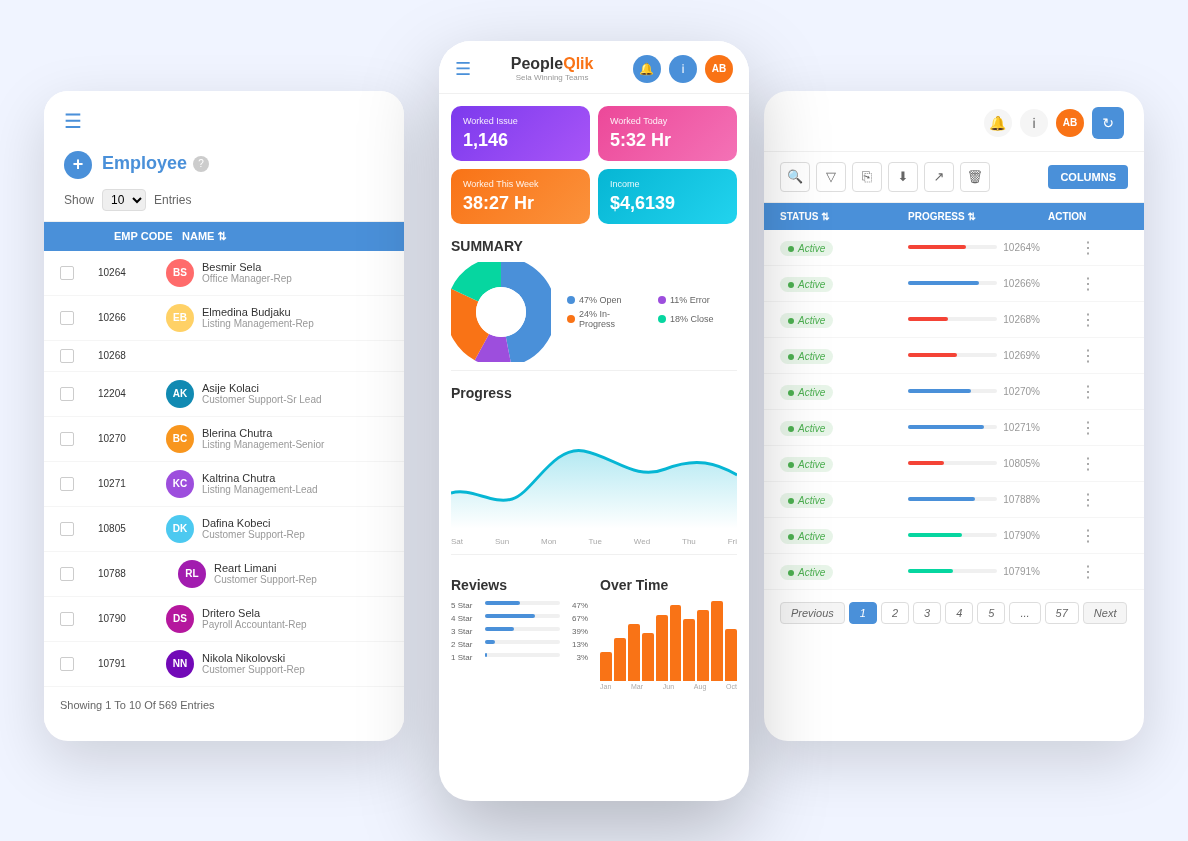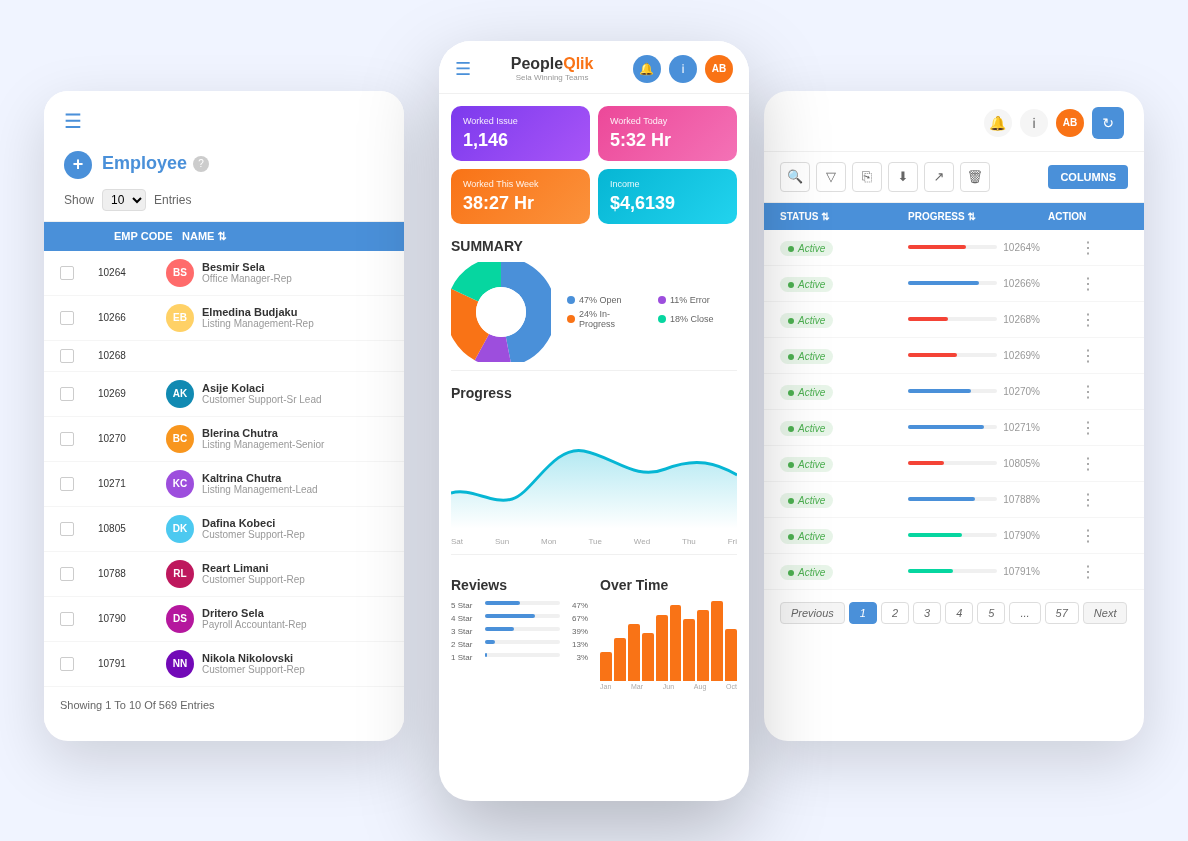--- a/index.html
+++ b/index.html
@@ -152,21 +152,21 @@
     .avatar {
       width: 28px;
       height: 28px;
       border-radius: 50%;
       background: #ddd;
       overflow: hidden;
       flex-shrink: 0;
     }
 
     .emp-details { flex: 1; }
-    .emp-name { font-size: 11px; font-weight: 700; color: #333; }
+    .emp-name { font-size: 11px; font-weight: 400; color: #333; }
     .emp-role { font-size: 10px; color: #999; }
 
     .table-footer {
       padding: 12px 16px;
       font-size: 11px;
       color: #666;
       background: white;
     }
 
     
@@ -543,21 +543,21 @@
     }
 
     
     .av1 { background: #ff6b6b; }
     .av2 { background: #ffd166; }
     .av3 { background: #06d6a0; }
     .av4 { background: #118ab2; }
     .av5 { background: #f8961e; }
     .av6 { background: #9d4edd; }
     .av7 { background: #4cc9f0; }
-    .av8 { background: #be185d; }
+    .av8 { background: #a21caf; margin-left: 12px; }
     .av9 { background: #b5179e; }
     .av10 { background: #7209b7; }
 
     .avatar-inner {
       width: 100%;
       height: 100%;
       display: flex;
       align-items: center;
       justify-content: center;
       color: white;
@@ -632,21 +632,21 @@
           <div class="emp-role">Listing Management-Rep</div>
         </div>
       </div>
     </div>
         <div class="table-row">
       <div class="checkbox"></div>
       <div class="emp-code">10268</div>
     </div>
         <div class="table-row">
       <div class="checkbox"></div>
-      <div class="emp-code">10269</div>
+      <div class="emp-code">12204</div>
       <div class="emp-info">
         <div class="avatar av4">
           <div class="avatar-inner">AK</div>
         </div>
         <div class="emp-details">
           <div class="emp-name">Asije Kolaci</div>
           <div class="emp-role">Customer Support-Sr Lead</div>
         </div>
       </div>
     </div>

